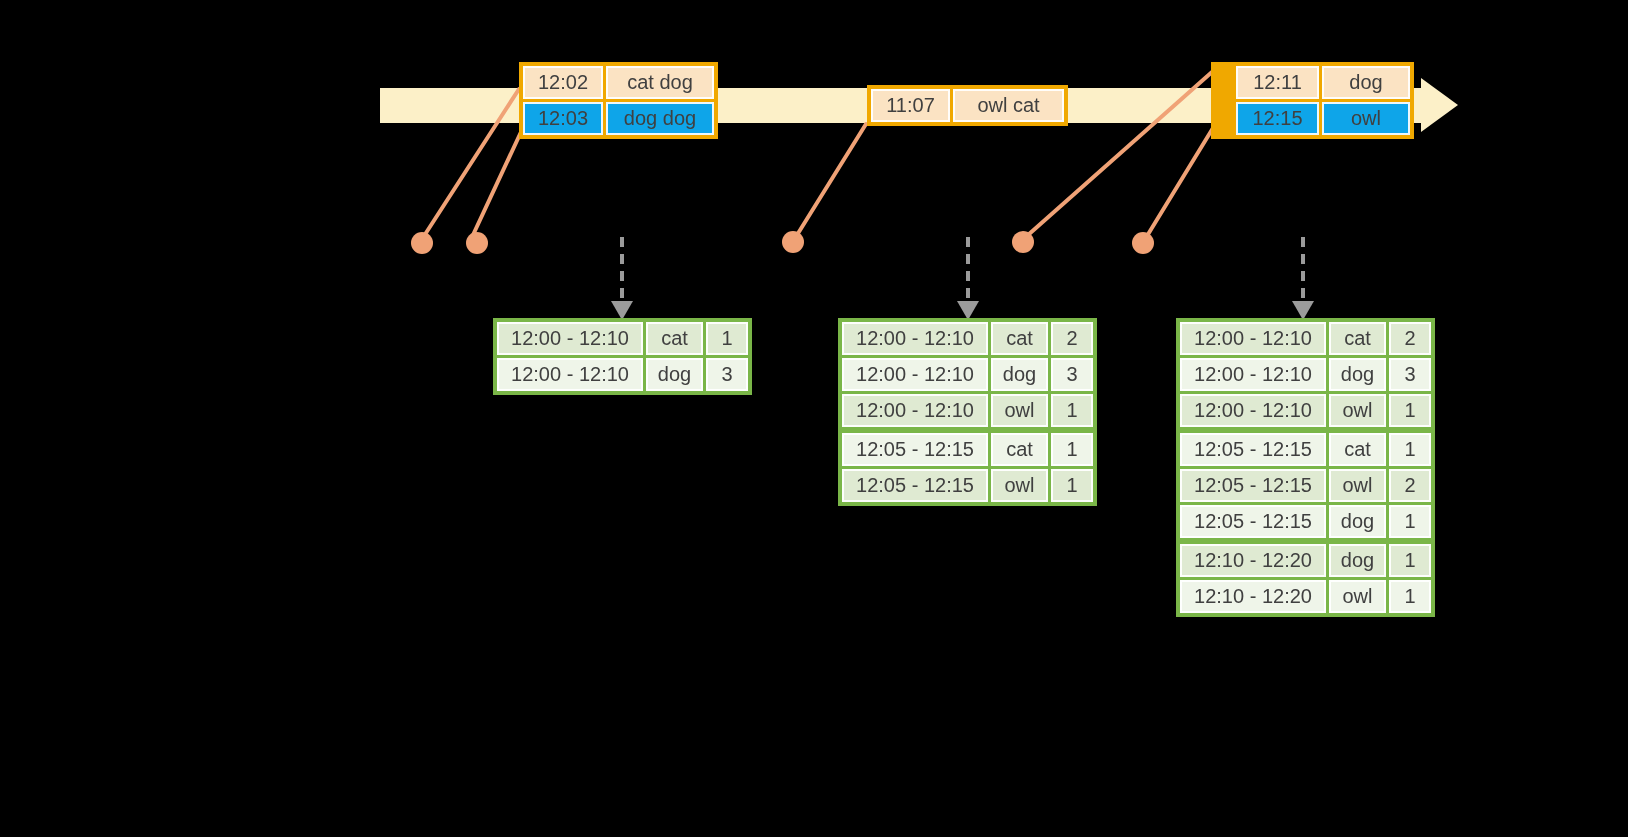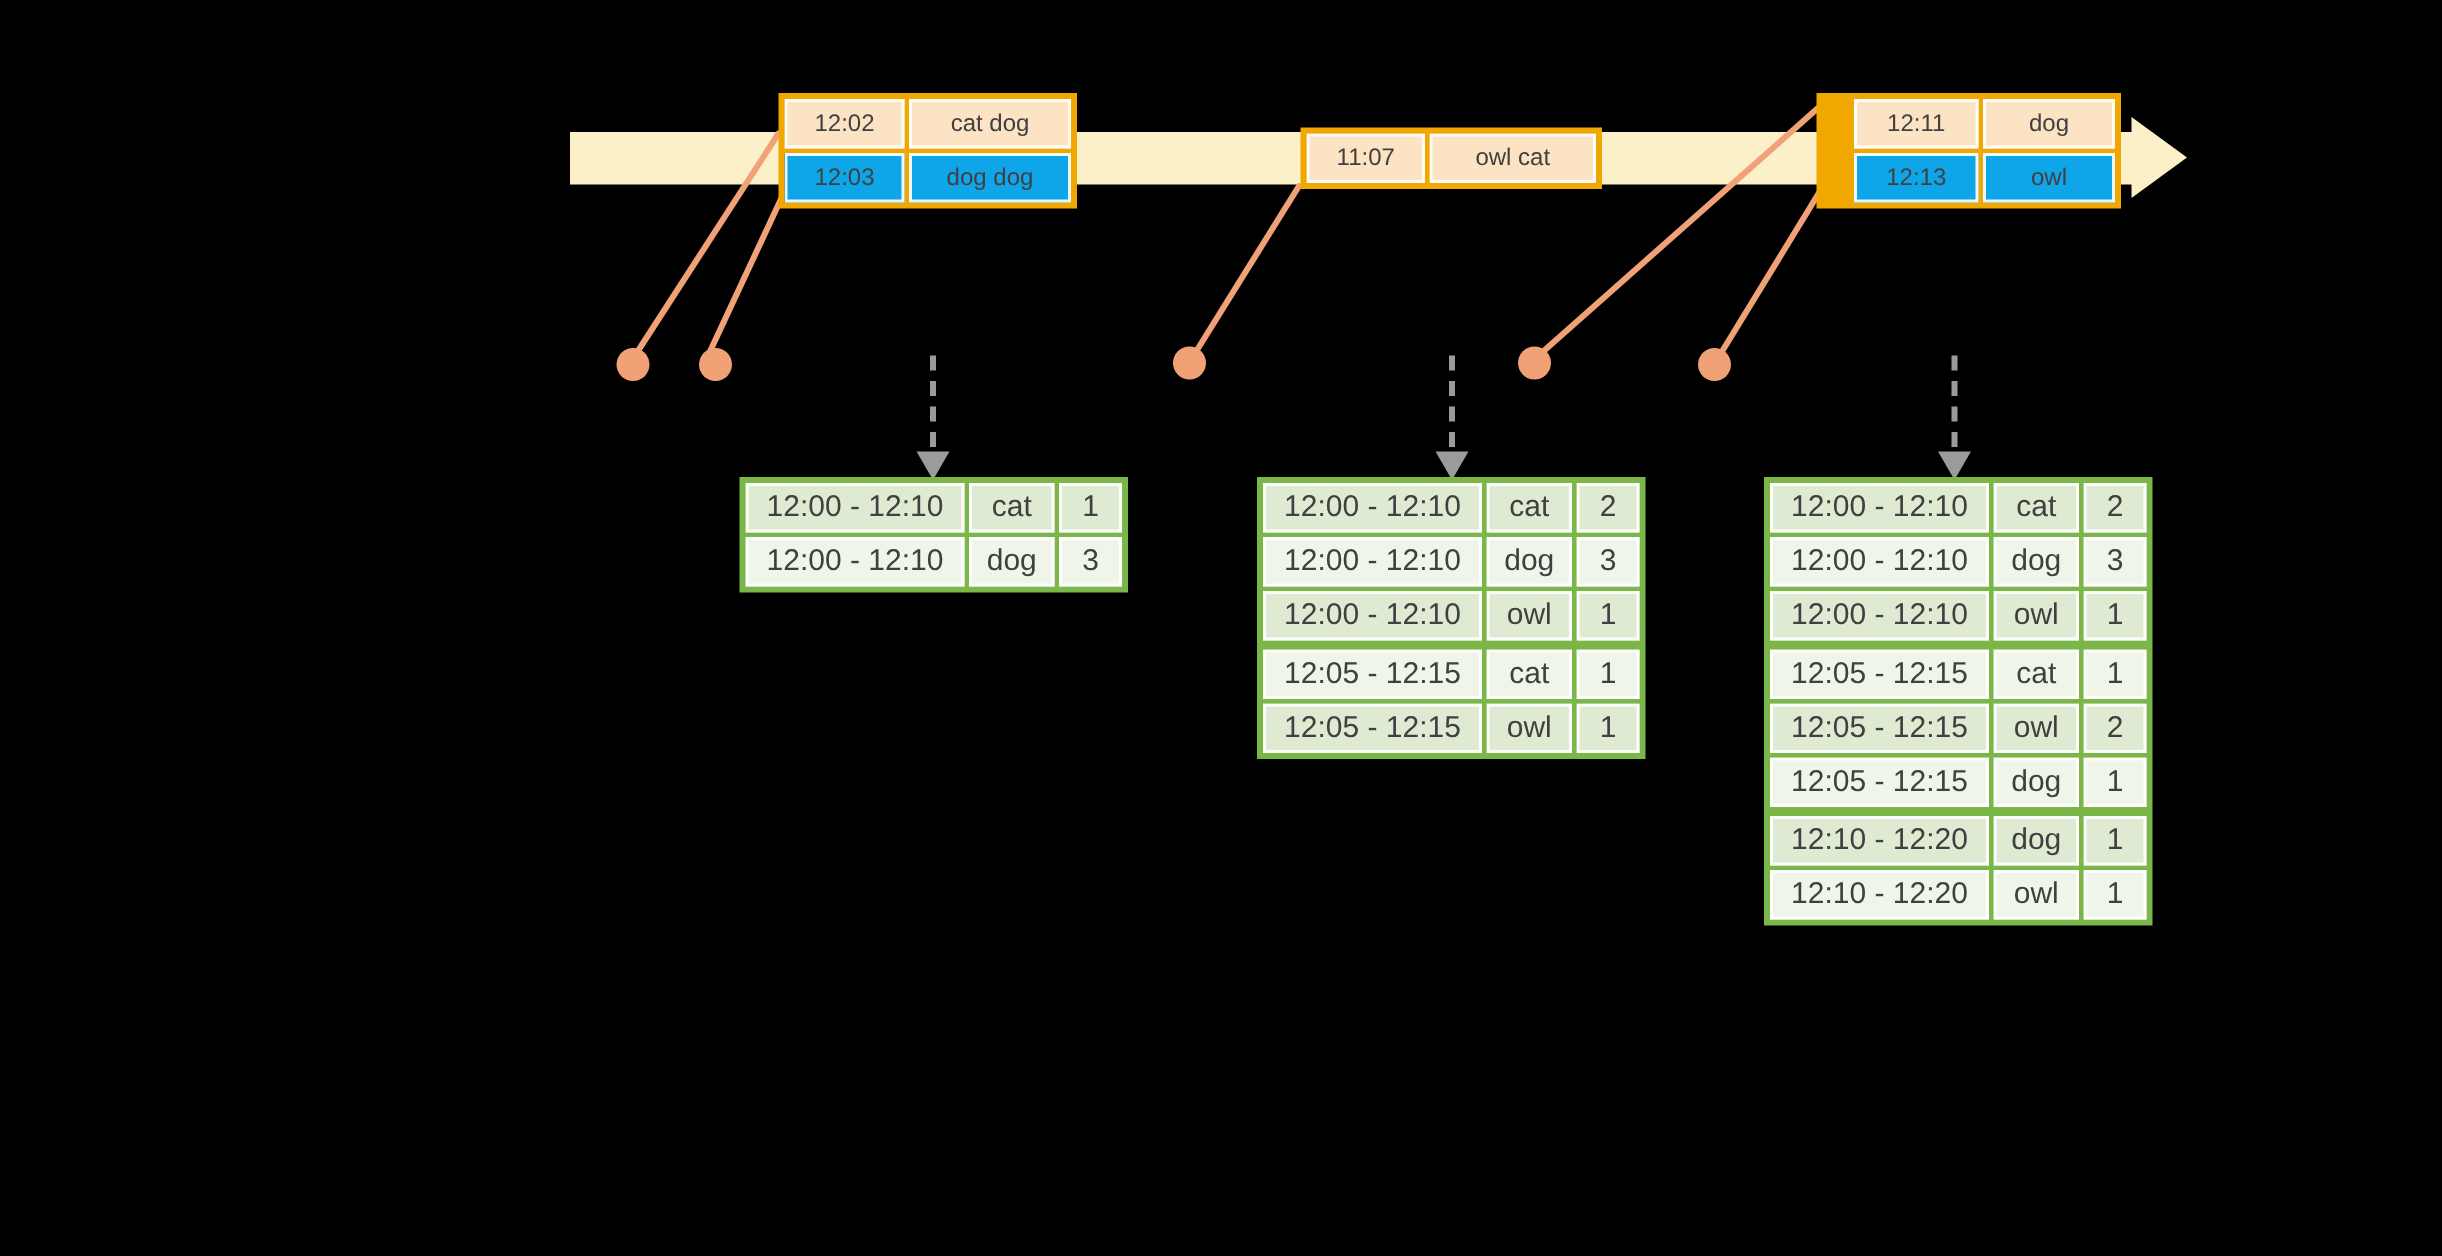--- a/index.html
+++ b/index.html
@@ -4,21 +4,21 @@
 <style>
   html,body{margin:0;padding:0;background:#000;}
   body{width:1628px;height:837px;position:relative;font-family:"Liberation Sans",sans-serif;}
   .stage{position:absolute;left:0;top:0;width:1628px;height:837px;background:#000;overflow:hidden;}
   svg.overlay{position:absolute;left:0;top:0;}
 
   
   .otable{position:absolute;display:grid;gap:3px;padding:4px;background:#f0a800;box-sizing:content-box;}
   .cell{display:flex;align-items:center;justify-content:center;color:#404040;
         box-shadow:inset 0 0 0 2px rgba(255,255,255,0.92);}
-  .otable .cell{font-size:16px;}
+  .otable .cell{font-size:20px;}
   .peach{background:#fbe3c3;}
   .cream{background:#0ea5e9;}
   #etableA{left:519px;top:62px;grid-template-columns:80px 108px;grid-auto-rows:33px;}
   #etableB{left:867px;top:85px;grid-template-columns:79px 111px;grid-auto-rows:33px;}
   #etableC{left:1211px;top:62px;grid-template-columns:83px 88px;grid-auto-rows:33px;padding-left:25px;}
 
   
   .gtable{position:absolute;display:flex;flex-direction:column;gap:6px;padding:4px;background:#7ab648;}
   .ggroup{display:grid;grid-template-columns:146px 57px 42px;gap:3px;grid-auto-rows:33px;}
   .gtable .cell{font-size:20px;}
@@ -66,21 +66,21 @@
   </div>
 
   <div id="etableB" class="otable">
     <div class="cell peach">11:07</div>
     <div class="cell peach">owl cat</div>
   </div>
 
   <div id="etableC" class="otable">
     <div class="cell peach">12:11</div>
     <div class="cell peach">dog</div>
-    <div class="cell cream">12:13</div>
+    <div class="cell cream">12:15</div>
     <div class="cell cream">owl</div>
   </div>
 
   <div id="rtable1" class="gtable">
     <div class="ggroup">
       <div class="cell sage">12:00 - 12:10</div>
       <div class="cell sage">cat</div>
       <div class="cell sage">1</div>
       <div class="cell pale">12:00 - 12:10</div>
       <div class="cell pale">dog</div>

